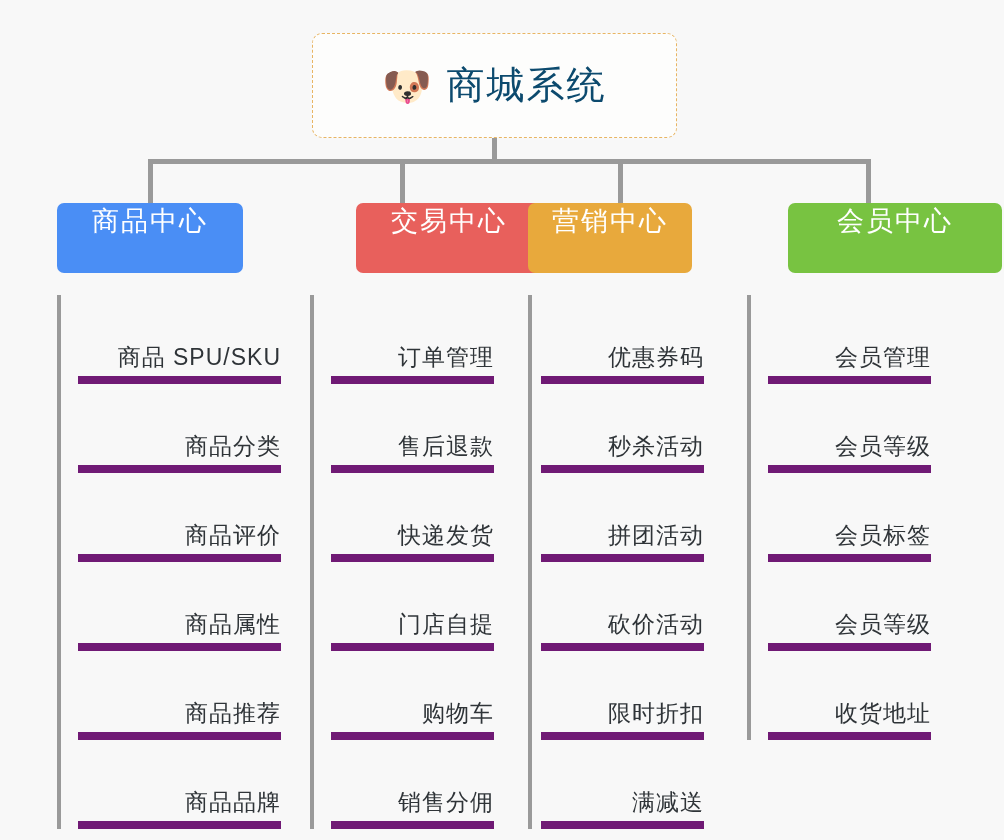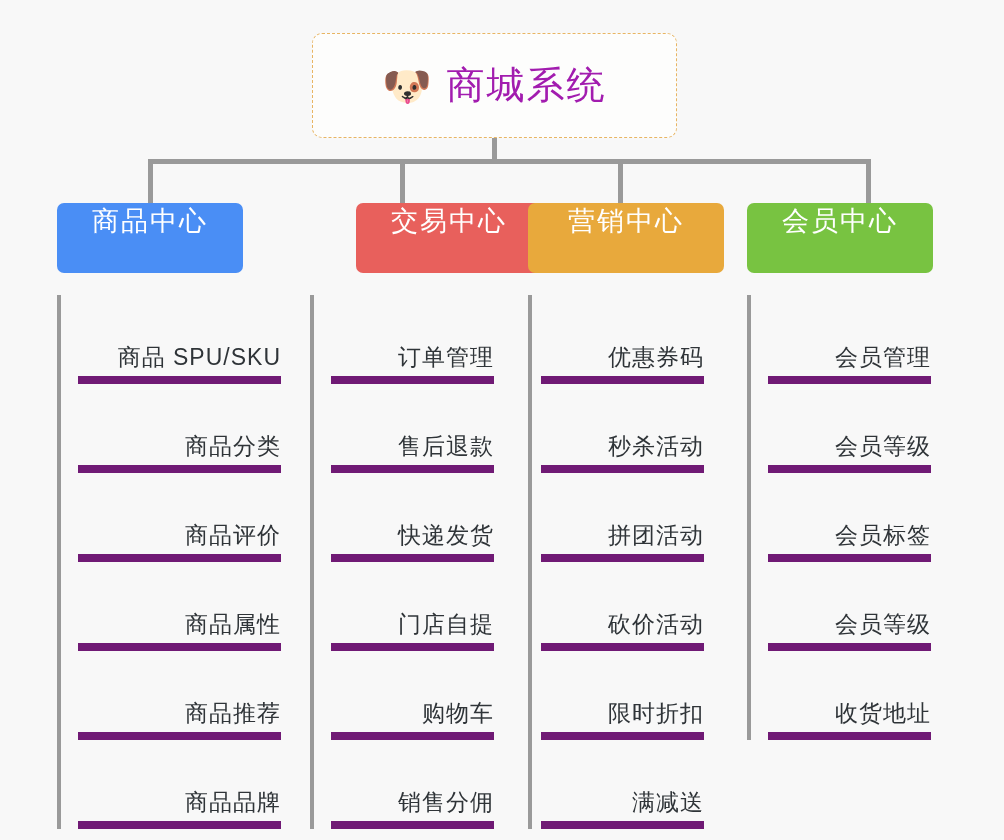--- a/index.html
+++ b/index.html
@@ -37,21 +37,21 @@
     justify-content: center;
     gap: 14px;
   }
   .root-emoji {
     font-size: 40px;
     line-height: 1;
     display: block;
   }
   .root-title {
     font-size: 38px;
-    color: #a21caf;
+    color: #0c4a6e;
     letter-spacing: 2px;
     white-space: nowrap;
   }
 
   
   .conn {
     position: absolute;
     background: #9a9a9a;
   }
   .conn-v {
@@ -106,25 +106,25 @@
   
   .cat-0 { left: 57px;  width: 220px; }
   .cat-0 .cat-header { width: 186px; }
   .cat-0 .leaf-group { width: 203px; }
 
   .cat-1 { left: 310px; width: 190px; }
   .cat-1 .cat-header { width: 186px; }
   .cat-1 .leaf-group { width: 163px; }
 
   .cat-2 { left: 528px; width: 190px; }
-  .cat-2 .cat-header { width: 196px; }
+  .cat-2 .cat-header { width: 164px; }
   .cat-2 .leaf-group { width: 163px; padding-left: 9px; }
 
   .cat-3 { left: 747px; width: 190px; }
-  .cat-3 .cat-header { width: 186px; }
+  .cat-3 .cat-header { width: 214px; margin-left: 41px; }
   .cat-3 .leaf-group { width: 163px; }
 </style>
 </head>
 <body>
 
 <div id="diagram">
 
   <div class="root-node">
     <span class="root-emoji">🐶</span>
     <span class="root-title">商城系统</span>

